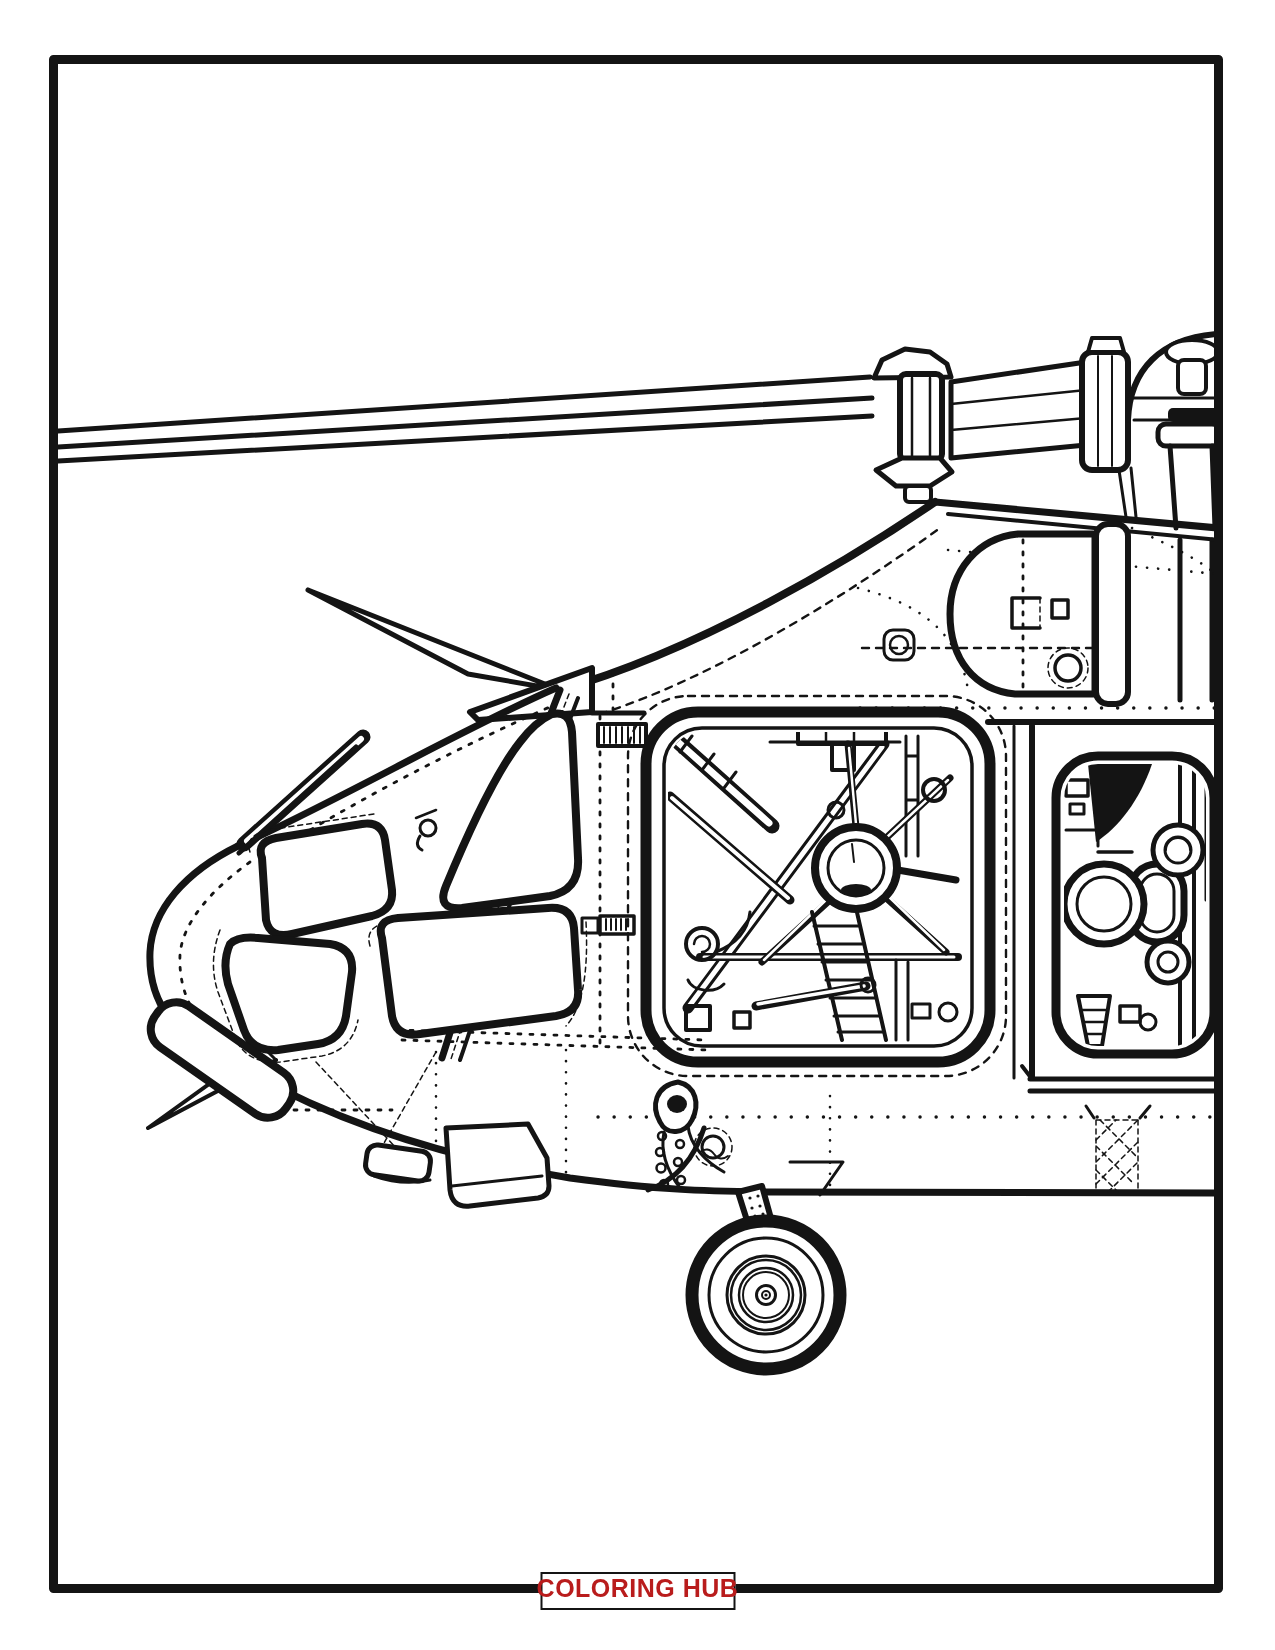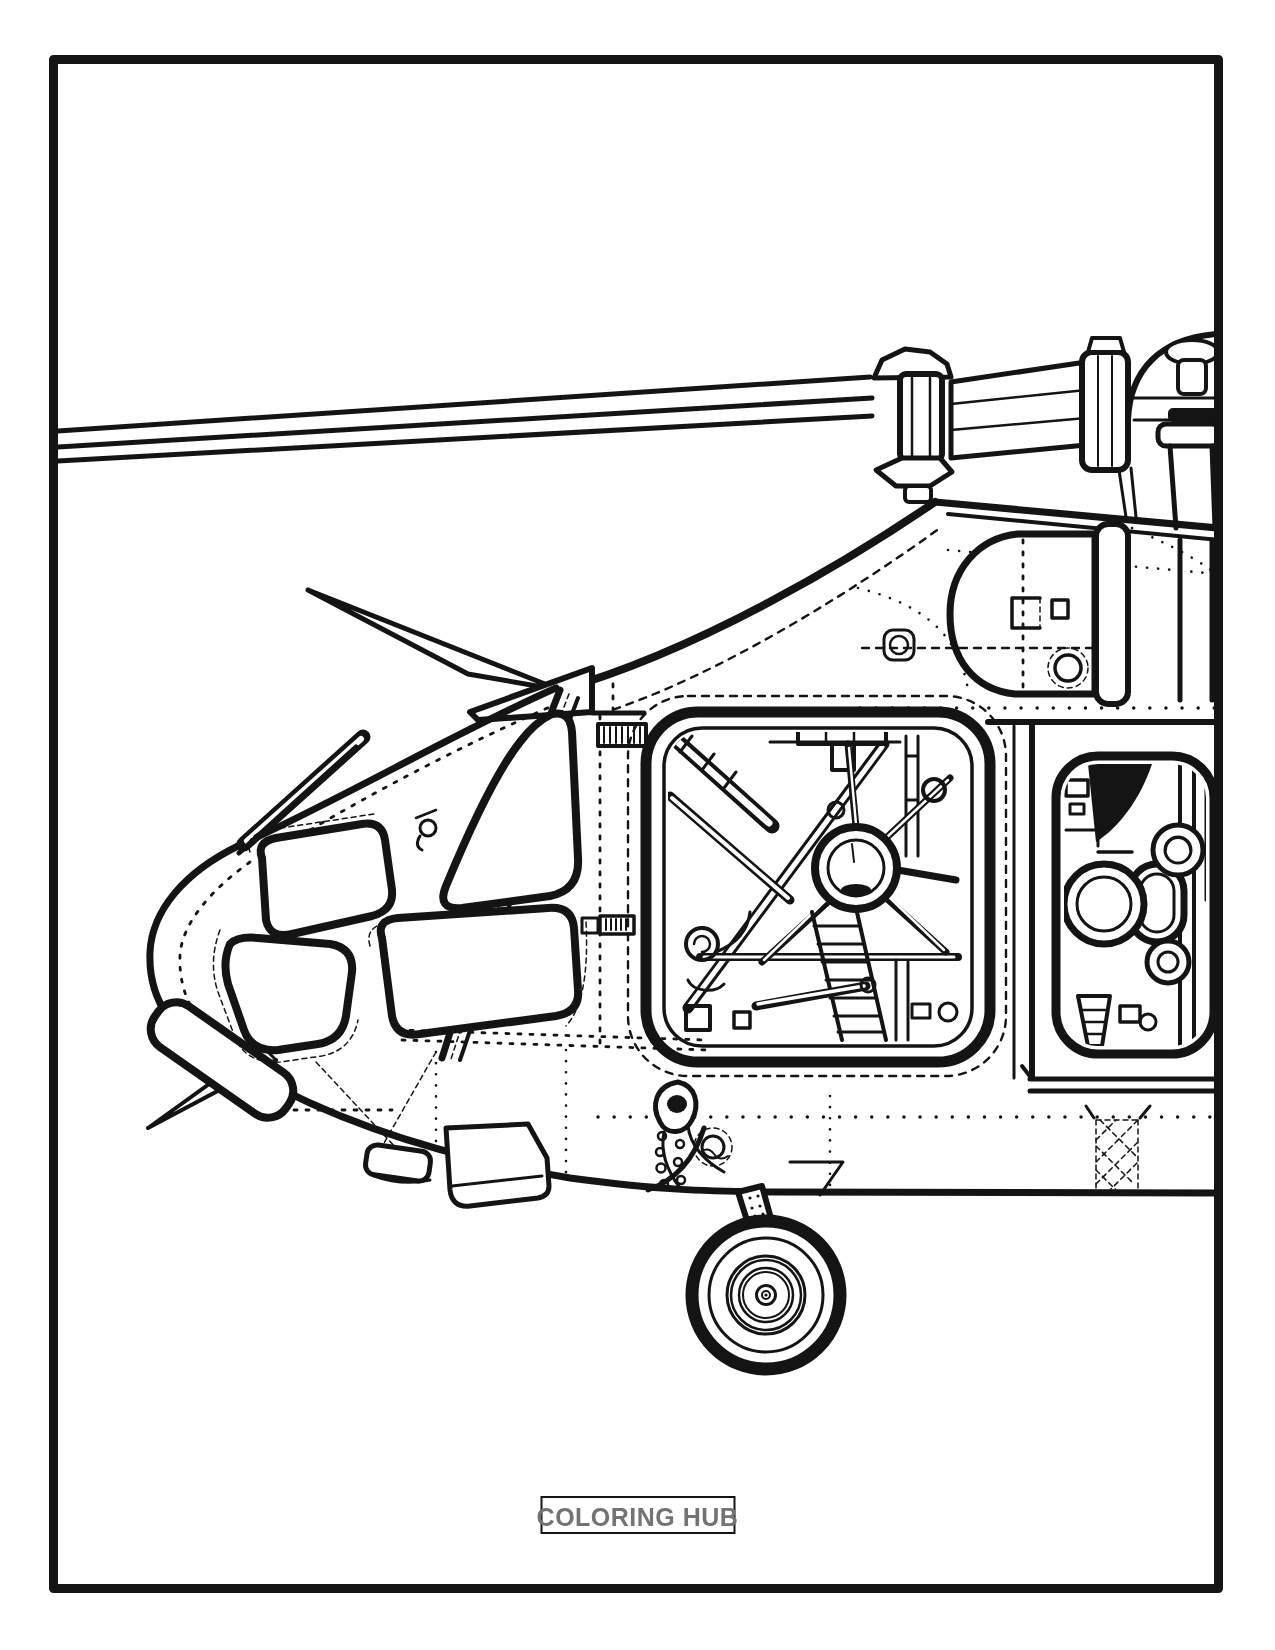--- a/index.html
+++ b/index.html
@@ -10,24 +10,24 @@
   .w35{stroke-width:3.5}.w4{stroke-width:4}.w5{stroke-width:5}.w6{stroke-width:6}
   .w7{stroke-width:7}.w8{stroke-width:8}.w9{stroke-width:9}.w11{stroke-width:11}
   .w13{stroke-width:13}.w15{stroke-width:15}
   .fw{fill:#ffffff}.fk{fill:#141414;stroke:none}
   .wh{stroke:#ffffff}
   .dot{stroke-dasharray:0.1 16;stroke-width:3.4}
   .dot2{stroke-dasharray:0.1 11;stroke-width:2.6}
   .dsh{stroke-dasharray:7 7;stroke-width:2.4}
   .dsh2{stroke-dasharray:3 9;stroke-width:2.8}
   .dsh3{stroke-dasharray:5 4;stroke-width:1.5}
-  .brand{position:absolute;left:50%;transform:translateX(-50%);top:1496px;
+  .brand{position:absolute;left:50%;transform:translateX(-50%);top:1572px;
          width:191px;height:34px;background:#ffffff;border:2.5px solid #141414;
-         display:flex;align-items:flex-end;justify-content:center;
-         font-weight:bold;font-size:25px;letter-spacing:.5px;color:#737373;
+         display:flex;align-items:flex-start;justify-content:center;
+         font-weight:bold;font-size:25px;letter-spacing:.5px;color:#b91c1c;
          white-space:nowrap;z-index:5;}
 </style>
 </head>
 <body>
 
 <svg id="art" width="1275" height="1650" viewBox="0 0 1275 1650">
   <defs>
     <clipPath id="cpDoor">
         <rect x="668" y="732" width="300" height="310" rx="34"></rect>
       </clipPath>

